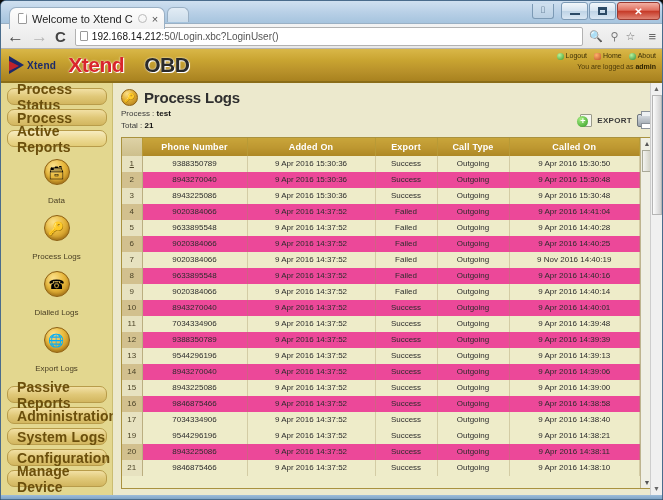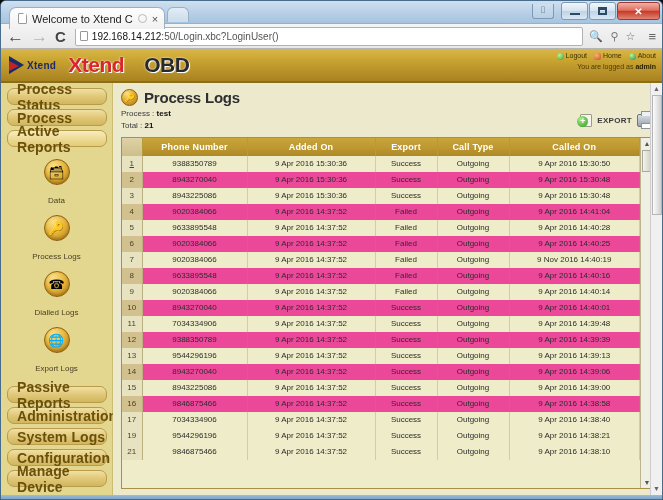--- a/index.html
+++ b/index.html
@@ -618,20 +618,28 @@
                       <td>9 Apr 2016 14:38:40</td>
                     </tr>
                     <tr class="even">
                       <td class="idx">19</td>
                       <td>9544296196</td>
                       <td>9 Apr 2016 14:37:52</td>
                       <td>Success</td>
                       <td>Outgoing</td>
                       <td>9 Apr 2016 14:38:21</td>
                     </tr>
+                    <tr class="odd">
+                      <td class="idx">20</td>
+                      <td>8943225086</td>
+                      <td>9 Apr 2016 14:37:52</td>
+                      <td>Success</td>
+                      <td>Outgoing</td>
+                      <td>9 Apr 2016 14:38:11</td>
+                    </tr>
                     <tr class="even">
                       <td class="idx">21</td>
                       <td>9846875466</td>
                       <td>9 Apr 2016 14:37:52</td>
                       <td>Success</td>
                       <td>Outgoing</td>
                       <td>9 Apr 2016 14:38:10</td>
                     </tr>
                   </tbody>
               </table>

